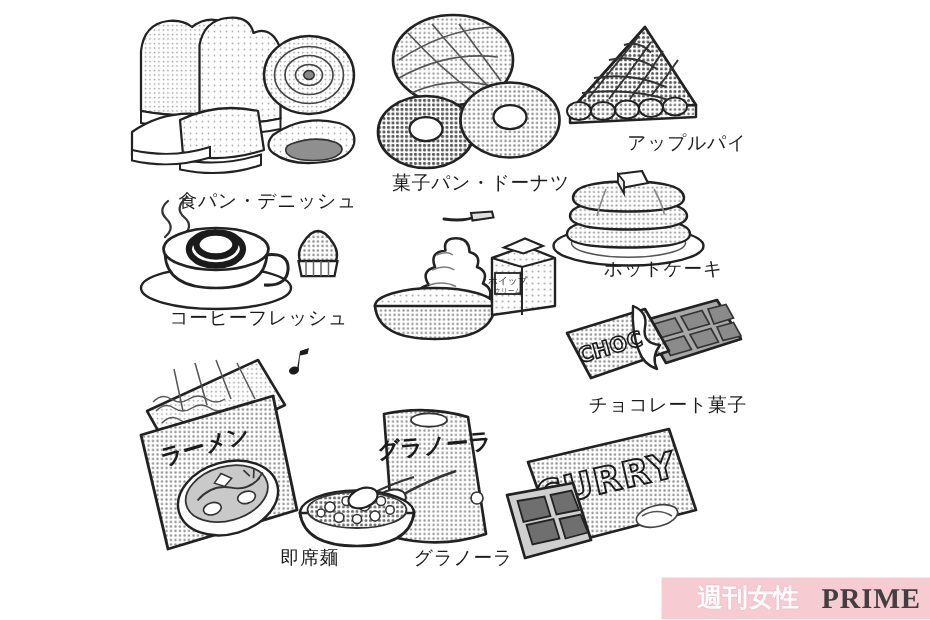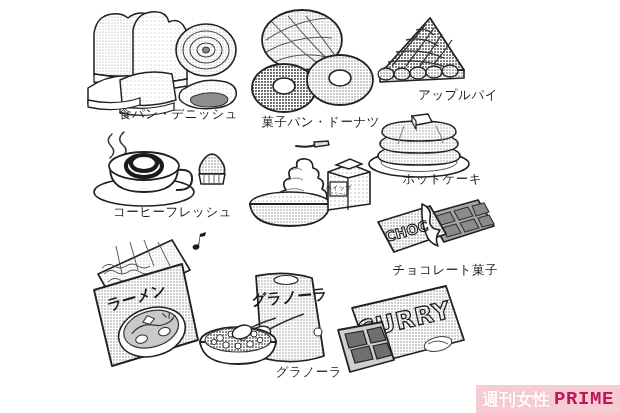--- a/index.html
+++ b/index.html
@@ -27,35 +27,36 @@
     white-space:nowrap;
     line-height:1;
   }
   
   #watermark{
     position:absolute;
     right:0;bottom:0;
     display:flex;align-items:center;
     height:28px;
     background:#f6ccd2;
-    padding:0 6px 0 6px;
+    padding:0 6px 0 24px;
     box-sizing:border-box;
+    gap:11px;
   }
   #watermark .wm-jp{
     font-family:"DejaVu Sans","Liberation Sans",sans-serif;
     font-size:17px;font-weight:700;
     color:#ffffff;
     letter-spacing:0px;
     line-height:1;
     text-shadow:0 0 1px rgba(226,120,140,.55);
   }
   #watermark .wm-en{
-    font-family:Liberation Mono, monospace;
+    font-family:Liberation Serif, serif;
     font-size:19px;font-weight:700;
-    color:#be185d;
+    color:#404040;
     letter-spacing:.6px;
     margin-left:4px;
     line-height:1;
   }
   
   svg{display:block;overflow:visible;}
 </style>
 </head>
 <body>
 
@@ -91,21 +92,21 @@
 
       <ellipse cx="128" cy="46" rx="30" ry="26" fill="url(#dots1)" stroke="#222" stroke-width="1.6"></ellipse>
       <ellipse cx="128" cy="46" rx="23" ry="19" fill="none" stroke="#444" stroke-width="1.1"></ellipse>
       <ellipse cx="128" cy="46" rx="16" ry="13" fill="none" stroke="#444" stroke-width="1.1"></ellipse>
       <ellipse cx="128" cy="46" rx="9" ry="7" fill="none" stroke="#444" stroke-width="1.1"></ellipse>
       <ellipse cx="128" cy="46" rx="3.5" ry="3" fill="#888" stroke="#333" stroke-width="1"></ellipse>
 
       <path d="M104 86 q20 -14 44 -8 q12 4 10 14 q-3 10 -20 12 q-22 3 -34 -6 q-6 -5 0 -12 z" fill="url(#dots2)" stroke="#222" stroke-width="1.5" stroke-linejoin="round"></path>
       <path d="M116 92 q16 -6 30 -1 q6 3 3 7 q-5 5 -18 5 q-14 0 -18 -5 q-2 -4 3 -6 z" fill="#8f8f8f" stroke="#333" stroke-width="1.1"></path>
     </svg>
-    <div class="caption" style="top:104px;">食パン・デニッシュ</div>
+    <div class="caption" style="top:124px;">食パン・デニッシュ</div>
   </div>
 
   <div class="item" style="left:240px;top:6px;width:140px;height:132px;">
     <svg class="art" width="140" height="110" viewBox="0 0 140 110">
       <defs>
         <pattern id="dotsM" width="3" height="3" patternUnits="userSpaceOnUse">
           <rect width="3" height="3" fill="#ffffff"></rect>
           <circle cx="1" cy="1" r="0.7" fill="#8d8d8d"></circle>
         </pattern>
         <pattern id="dotsD1" width="3" height="3" patternUnits="userSpaceOnUse">
@@ -337,20 +338,21 @@
       <ellipse cx="66" cy="96" rx="34" ry="24" fill="#ffffff" stroke="#222" stroke-width="1.6" transform="rotate(-16 66 96)"></ellipse>
       <g transform="rotate(-16 66 96)">
         <ellipse cx="66" cy="93" rx="28" ry="18" fill="#c9c9c9" stroke="#333" stroke-width="1.2"></ellipse>
         <path d="M46 92 q12 -8 24 -2 q10 5 20 -1" stroke="#333" stroke-width="1.2" fill="none"></path>
         <ellipse cx="54" cy="100" rx="6" ry="4" fill="#fff" stroke="#333" stroke-width="1.1"></ellipse>
         <ellipse cx="78" cy="99" rx="6" ry="4" fill="#fff" stroke="#333" stroke-width="1.1"></ellipse>
         <path d="M60 84 l6 -5 l6 5 l-6 4 z" fill="#fff" stroke="#333" stroke-width="1"></path>
         <path d="M84 86 l-3 -5 M86 88 l2 -6 M88 90 l5 -4" stroke="#333" stroke-width="1.1"></path>
       </g>
     </svg>
+    <div class="caption" style="top:130px;">即席麺</div>
   </div>
 
   <div class="item" style="left:198px;top:268px;width:144px;height:118px;">
     <svg class="art" width="144" height="104" viewBox="0 0 144 104">
       <defs>
         <pattern id="dotsGR" width="3" height="3" patternUnits="userSpaceOnUse">
           <rect width="3" height="3" fill="#ffffff"></rect>
           <circle cx="1" cy="1" r="0.78" fill="#949494"></circle>
         </pattern>
         <pattern id="dotsGR2" width="3" height="3" patternUnits="userSpaceOnUse">

